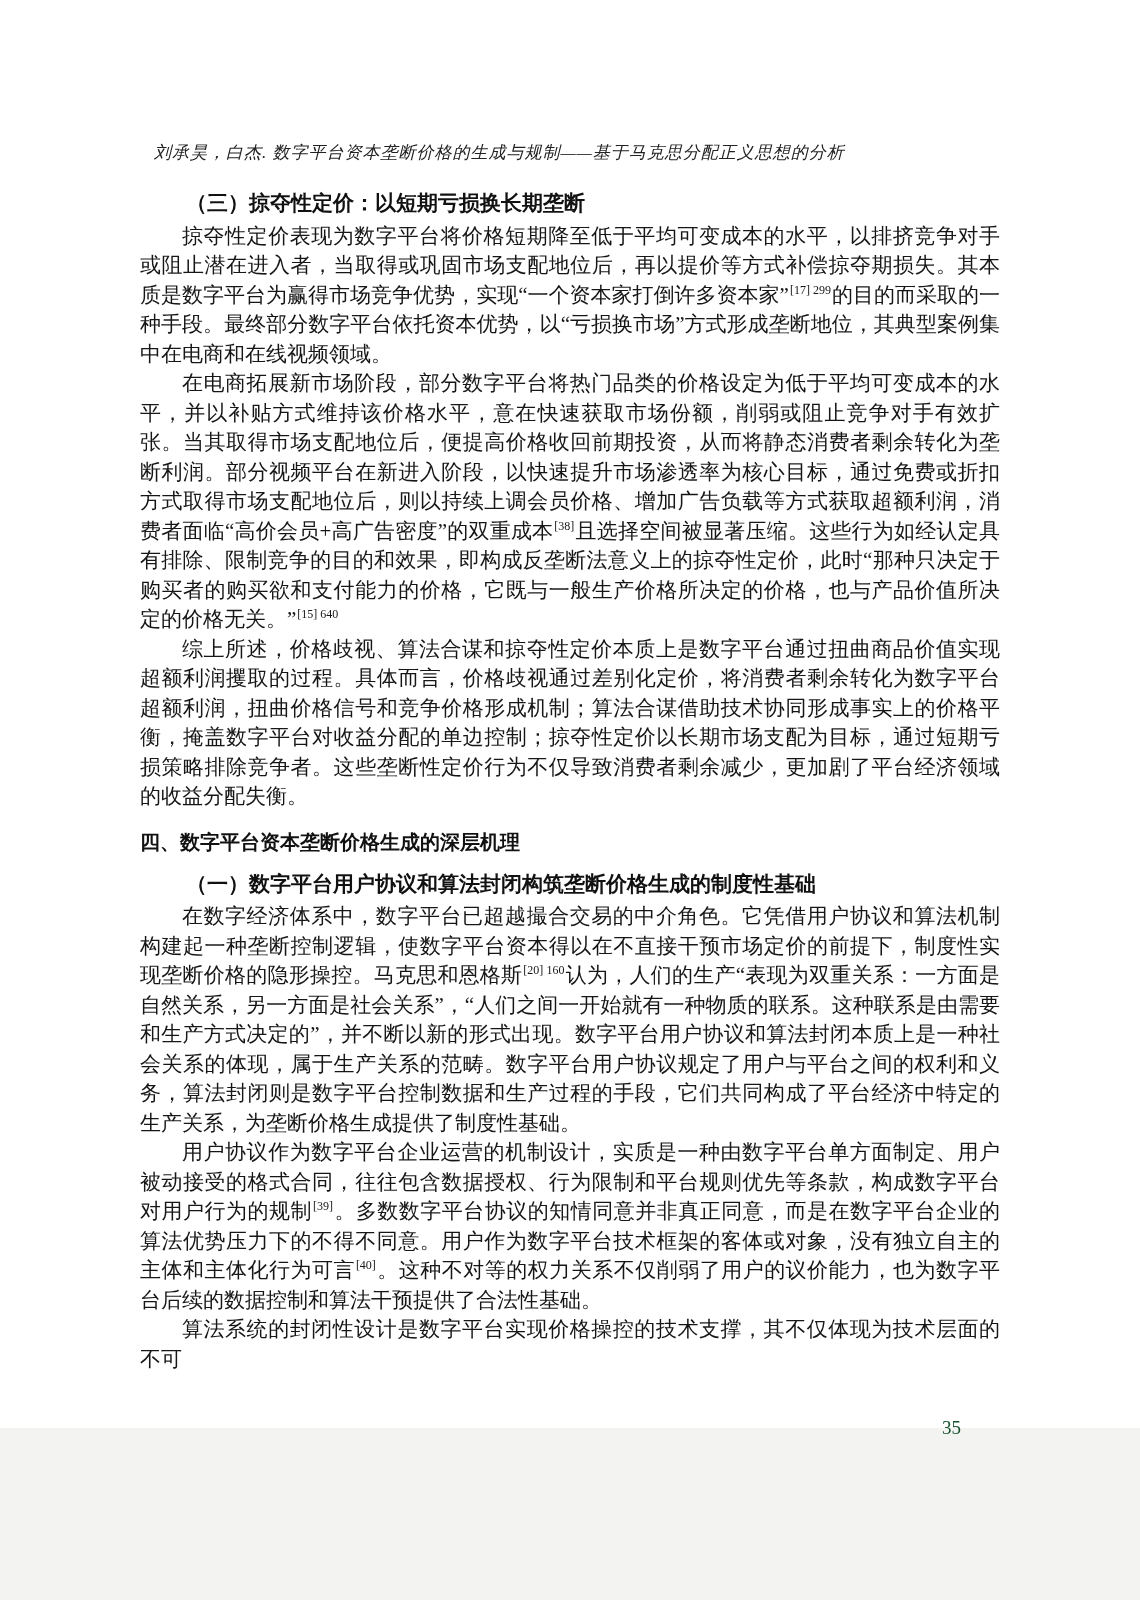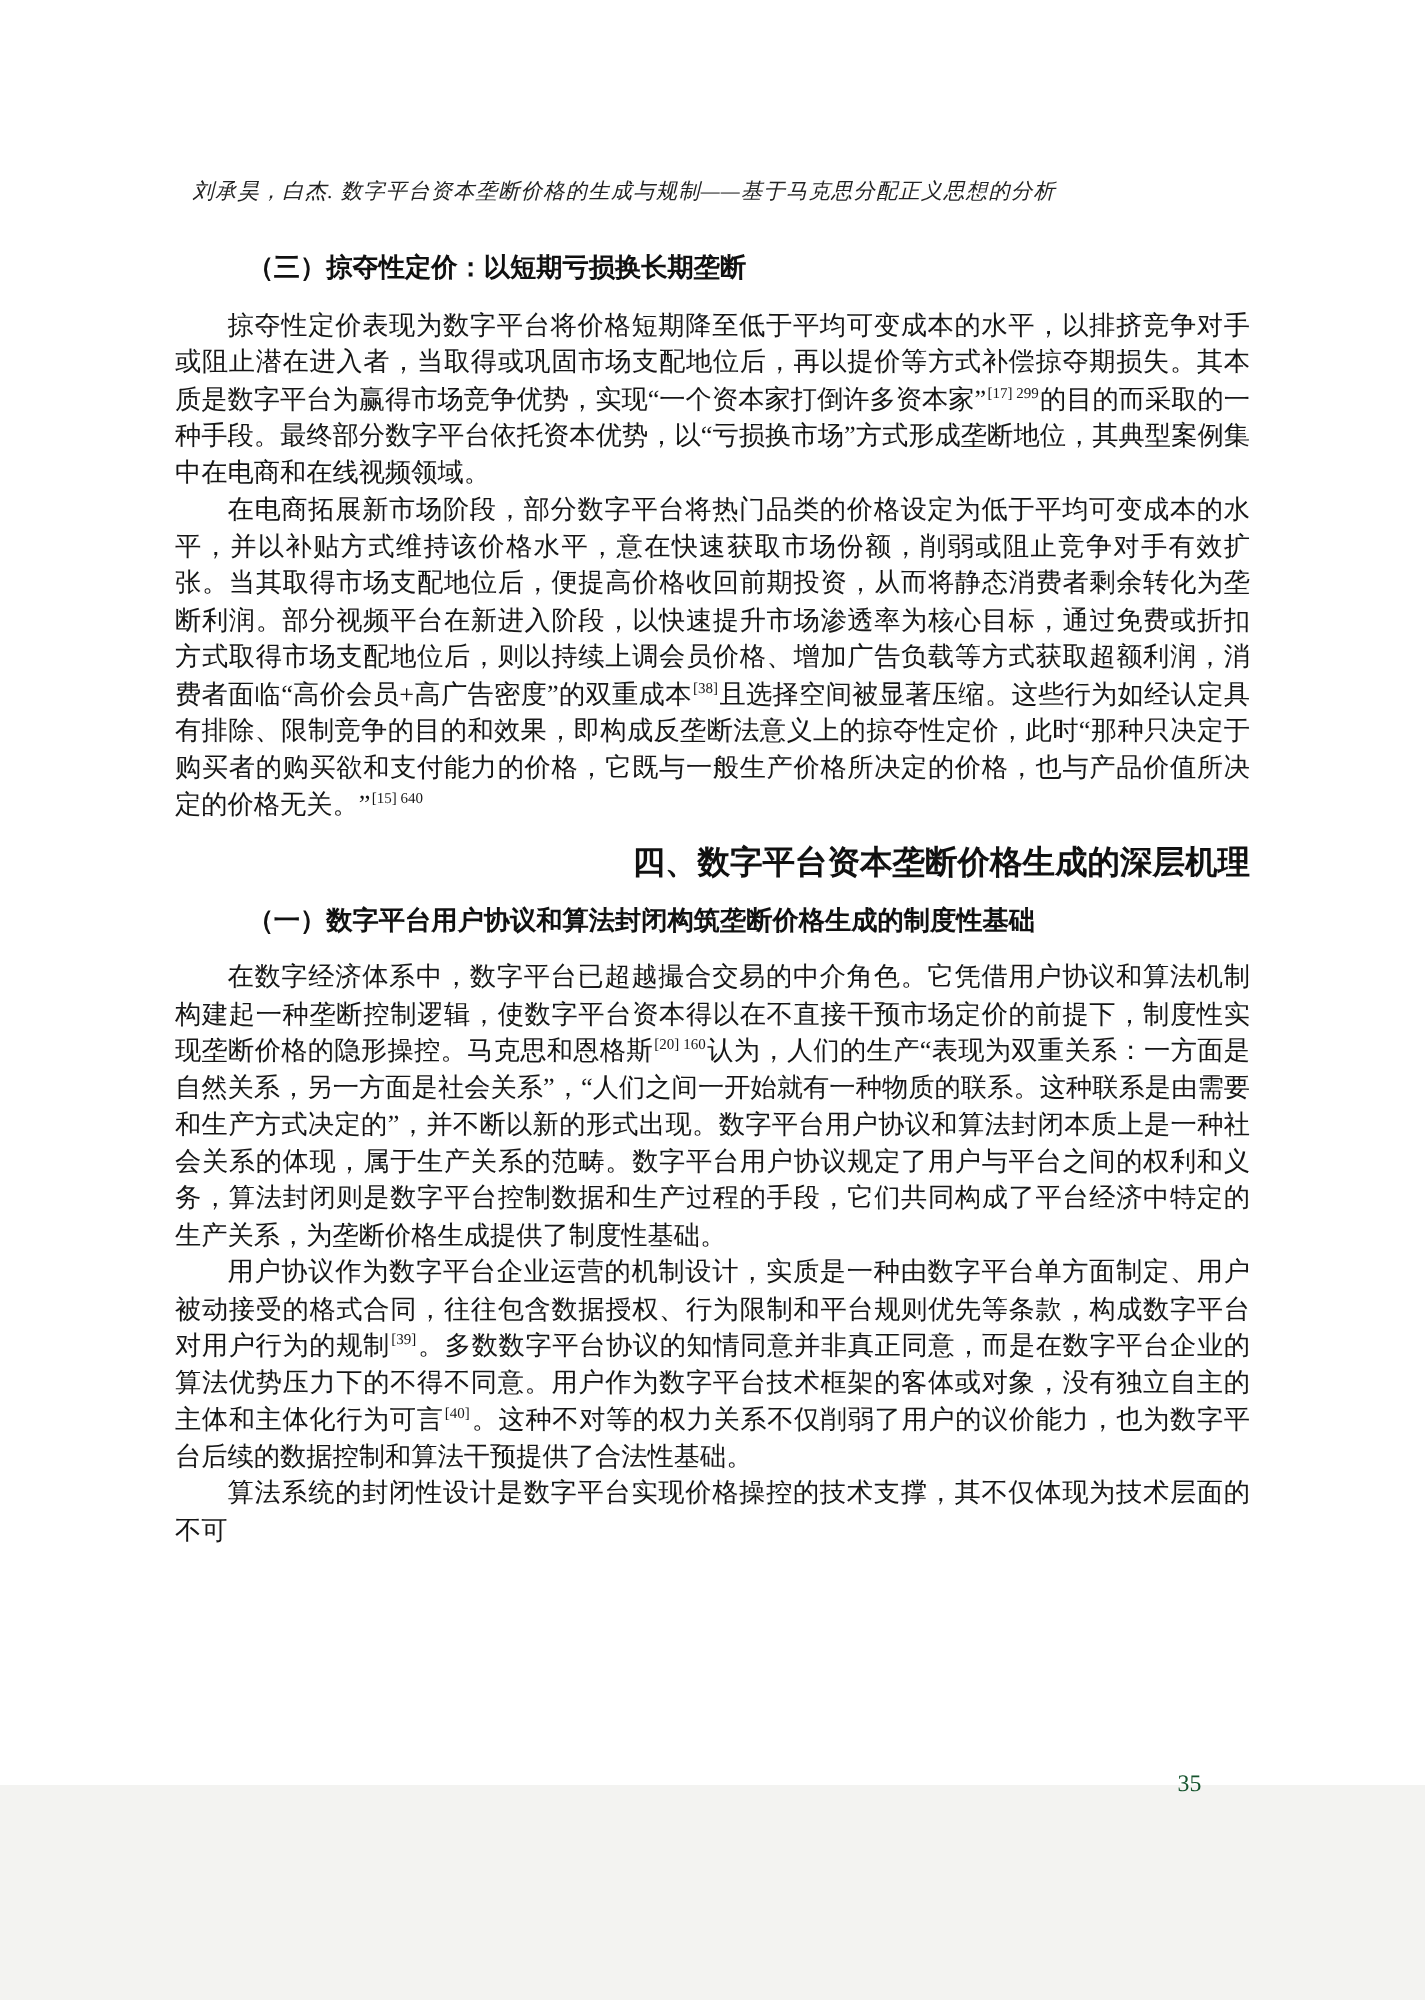--- a/index.html
+++ b/index.html
@@ -47,35 +47,35 @@
     color: #161616;
   }
   .content p.body-para {
     margin: 0;
     text-indent: 2em;
   }
   .content p.body-para.no-indent {
     text-indent: 0;
   }
   .content h3.sub-heading {
-    margin: 16px;
+    margin: 4px;
     font-size: 21px;
     line-height: 29.5px;
     font-weight: bold;
     text-indent: 2em;
     text-align: left;
     font-family: "Liberation Sans", "DejaVu Sans", sans-serif;
     color: #111111;
   }
   .content h2.main-heading {
     margin: 13px 0 10px 0;
-    font-size: 26px;
+    font-size: 20px;
     line-height: 34px;
     font-weight: bold;
-    text-align: right;
+    text-align: left;
     text-indent: 0;
     font-family: "Liberation Sans", "DejaVu Sans", sans-serif;
     color: #111111;
   }
   sup.cite {
     font-size: 12px;
     line-height: 0;
     vertical-align: super;
     letter-spacing: 0;
     padding: 0 1px;
@@ -94,20 +94,21 @@
 </head>
 <body>
 
 <div class="page">
   <div class="running-header">刘承昊，白杰. 数字平台资本垄断价格的生成与规制——基于马克思分配正义思想的分析</div>
 
   <main class="content">
       <h3 class="sub-heading">（三）掠夺性定价：以短期亏损换长期垄断</h3>
       <p class="body-para">掠夺性定价表现为数字平台将价格短期降至低于平均可变成本的水平，以排挤竞争对手或阻止潜在进入者，当取得或巩固市场支配地位后，再以提价等方式补偿掠夺期损失。其本质是数字平台为赢得市场竞争优势，实现“一个资本家打倒许多资本家”<sup class="cite">[17] 299</sup>的目的而采取的一种手段。最终部分数字平台依托资本优势，以“亏损换市场”方式形成垄断地位，其典型案例集中在电商和在线视频领域。</p>
       <p class="body-para">在电商拓展新市场阶段，部分数字平台将热门品类的价格设定为低于平均可变成本的水平，并以补贴方式维持该价格水平，意在快速获取市场份额，削弱或阻止竞争对手有效扩张。当其取得市场支配地位后，便提高价格收回前期投资，从而将静态消费者剩余转化为垄断利润。部分视频平台在新进入阶段，以快速提升市场渗透率为核心目标，通过免费或折扣方式取得市场支配地位后，则以持续上调会员价格、增加广告负载等方式获取超额利润，消费者面临“高价会员+高广告密度”的双重成本<sup class="cite">[38]</sup>且选择空间被显著压缩。这些行为如经认定具有排除、限制竞争的目的和效果，即构成反垄断法意义上的掠夺性定价，此时“那种只决定于购买者的购买欲和支付能力的价格，它既与一般生产价格所决定的价格，也与产品价值所决定的价格无关。”<sup class="cite">[15] 640</sup></p>
+      <p class="body-para">综上所述，价格歧视、算法合谋和掠夺性定价本质上是数字平台通过扭曲商品价值实现超额利润攫取的过程。具体而言，价格歧视通过差别化定价，将消费者剩余转化为数字平台超额利润，扭曲价格信号和竞争价格形成机制；算法合谋借助技术协同形成事实上的价格平衡，掩盖数字平台对收益分配的单边控制；掠夺性定价以长期市场支配为目标，通过短期亏损策略排除竞争者。这些垄断性定价行为不仅导致消费者剩余减少，更加剧了平台经济领域的收益分配失衡。</p>
       <h2 class="main-heading">四、数字平台资本垄断价格生成的深层机理</h2>
       <h3 class="sub-heading">（一）数字平台用户协议和算法封闭构筑垄断价格生成的制度性基础</h3>
       <p class="body-para">在数字经济体系中，数字平台已超越撮合交易的中介角色。它凭借用户协议和算法机制构建起一种垄断控制逻辑，使数字平台资本得以在不直接干预市场定价的前提下，制度性实现垄断价格的隐形操控。马克思和恩格斯<sup class="cite">[20] 160</sup>认为，人们的生产“表现为双重关系：一方面是自然关系，另一方面是社会关系”，“人们之间一开始就有一种物质的联系。这种联系是由需要和生产方式决定的”，并不断以新的形式出现。数字平台用户协议和算法封闭本质上是一种社会关系的体现，属于生产关系的范畴。数字平台用户协议规定了用户与平台之间的权利和义务，算法封闭则是数字平台控制数据和生产过程的手段，它们共同构成了平台经济中特定的生产关系，为垄断价格生成提供了制度性基础。</p>
       <p class="body-para">用户协议作为数字平台企业运营的机制设计，实质是一种由数字平台单方面制定、用户被动接受的格式合同，往往包含数据授权、行为限制和平台规则优先等条款，构成数字平台对用户行为的规制<sup class="cite">[39]</sup>。多数数字平台协议的知情同意并非真正同意，而是在数字平台企业的算法优势压力下的不得不同意。用户作为数字平台技术框架的客体或对象，没有独立自主的主体和主体化行为可言<sup class="cite">[40]</sup>。这种不对等的权力关系不仅削弱了用户的议价能力，也为数字平台后续的数据控制和算法干预提供了合法性基础。</p>
       <p class="body-para">算法系统的封闭性设计是数字平台实现价格操控的技术支撑，其不仅体现为技术层面的不可</p>
     </main>
 
   <div class="page-number">35</div>
 </div>
 

